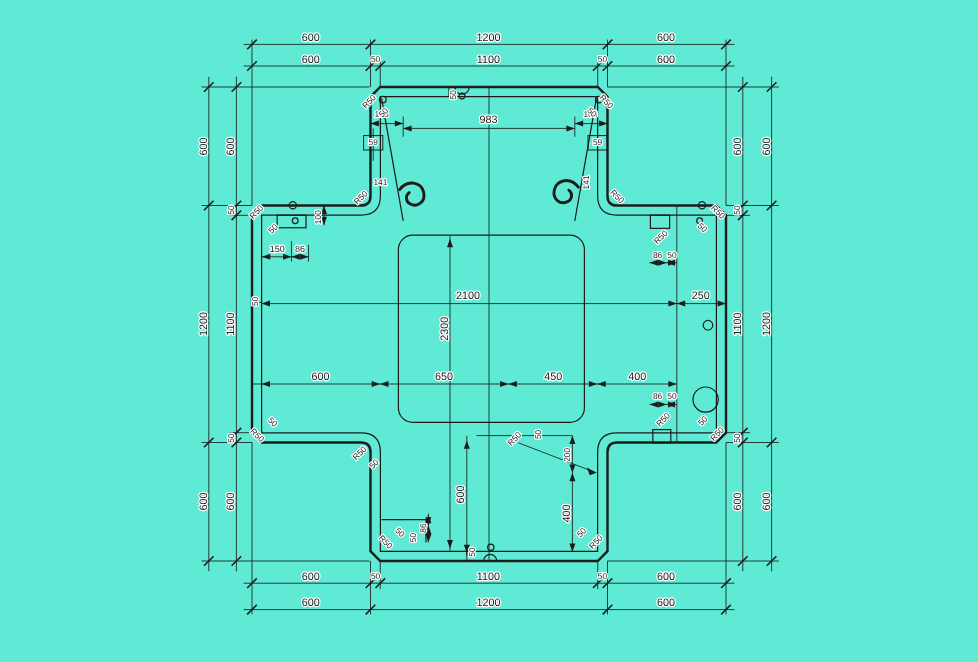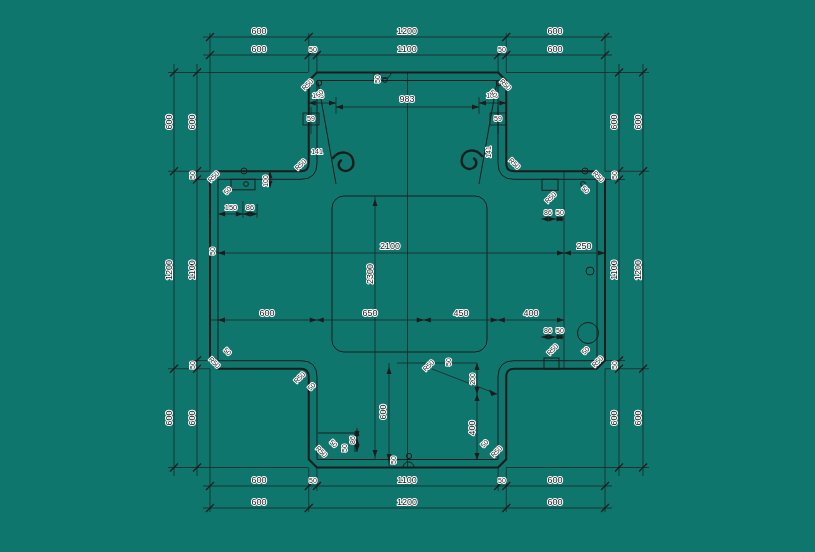--- a/index.html
+++ b/index.html
@@ -1,16 +1,16 @@
 <!DOCTYPE html>
 <html><head>
 <meta charset="utf-8">
 <style>
   html,body{margin:0;padding:0;background:#ffffff;}
-  #canvas{position:relative;width:815px;height:552px;background:#0f766e;overflow:hidden;
+  #canvas{position:relative;width:815px;height:552px;background:#5eead4;overflow:hidden;
           font-family:"Liberation Sans", sans-serif;}
   svg{position:absolute;left:0;top:0;}
   svg text{font-family:"Liberation Sans","DejaVu Sans",sans-serif;fill:#1c1c1c;
            text-anchor:middle;dominant-baseline:middle;
            paint-order:stroke;stroke:#ffffff;stroke-width:2px;stroke-linejoin:round;}
   .ln{stroke:#1c1c1c;fill:none;stroke-width:0.7;}
   .outline{stroke:#1c1c1c;fill:none;stroke-width:2;}
   .inner{stroke:#1c1c1c;fill:none;stroke-width:1;}
   .thin{stroke:#1c1c1c;fill:none;stroke-width:0.8;}
   .hook{stroke:#1c1c1c;fill:none;stroke-width:2.4;stroke-linecap:round;}

